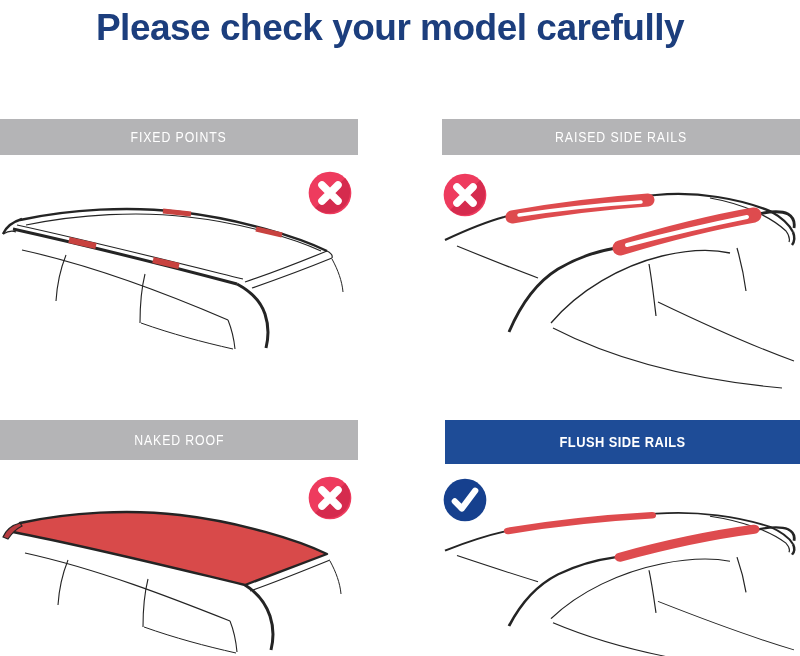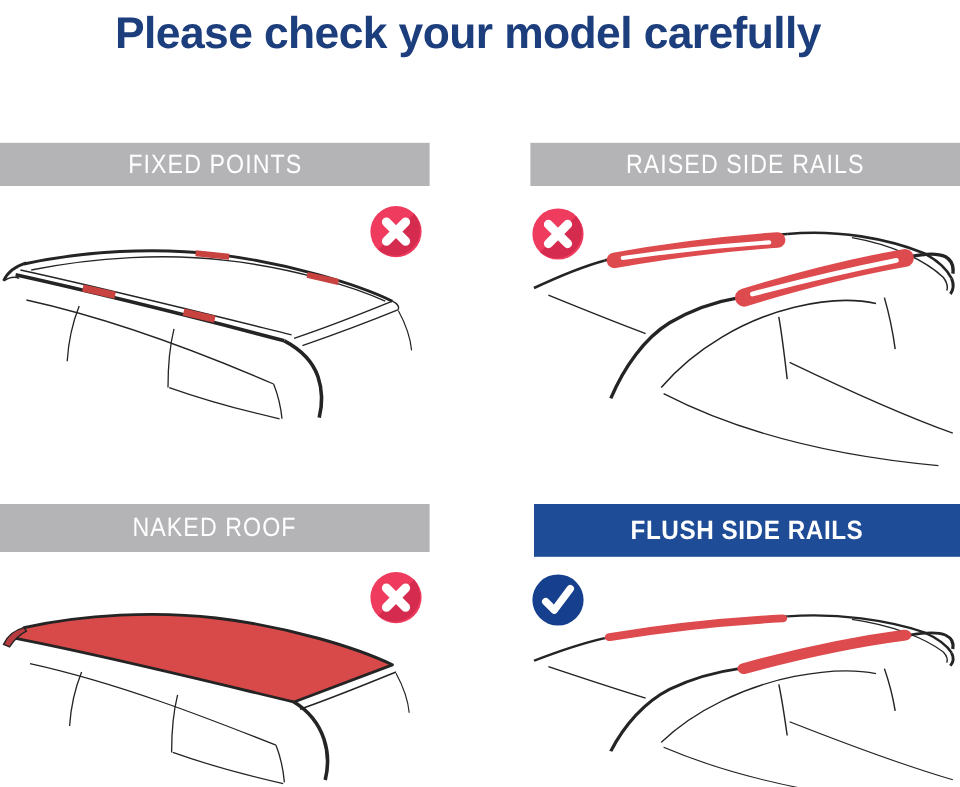--- a/index.html
+++ b/index.html
@@ -7,21 +7,21 @@
     position:relative;width:800px;height:656px;background:#ffffff;overflow:hidden;
     font-family:"Liberation Sans", sans-serif;
   }
   .title{
     position:absolute;left:0;top:2px;width:780px;height:52px;
     display:flex;align-items:center;justify-content:center;
     font-size:37px;font-weight:700;letter-spacing:-0.5px;color:#1c3e7d;
   }
   .hdr{
     position:absolute;display:flex;align-items:center;justify-content:center;
-    color:#ffffff;font-size:22px;letter-spacing:1px;white-space:nowrap;
+    color:#ffffff;font-size:14px;letter-spacing:1px;white-space:nowrap;
   }
   .hdr .lbl{transform:scaleX(0.88);}
   .hdr-gray{background:#b4b4b6;font-weight:400;}
   .hdr-blue{background:#1e4c97;font-weight:700;}
   .hdr-blue .lbl{transform:scaleX(0.92);letter-spacing:0.5px;}
   #hdr-fixed   {left:0;   top:119px;width:358px;height:36px;}
   #hdr-raised  {left:442px;top:119px;width:358px;height:36px;align-items:center;}
   #hdr-naked   {left:0;   top:420px;width:358px;height:40px;}
   #hdr-flush   {left:445px;top:420px;width:355px;height:44px;}
   .icon48{position:absolute;width:48px;height:48px;}

